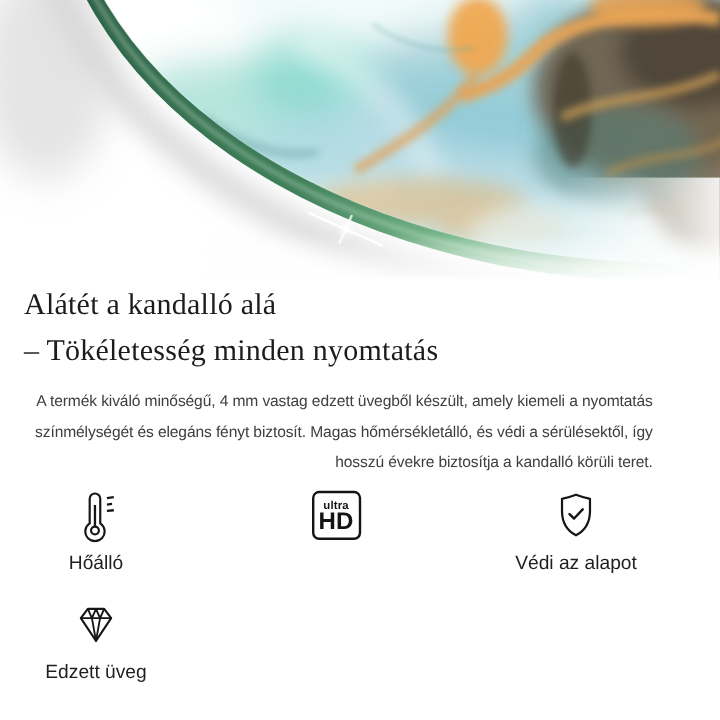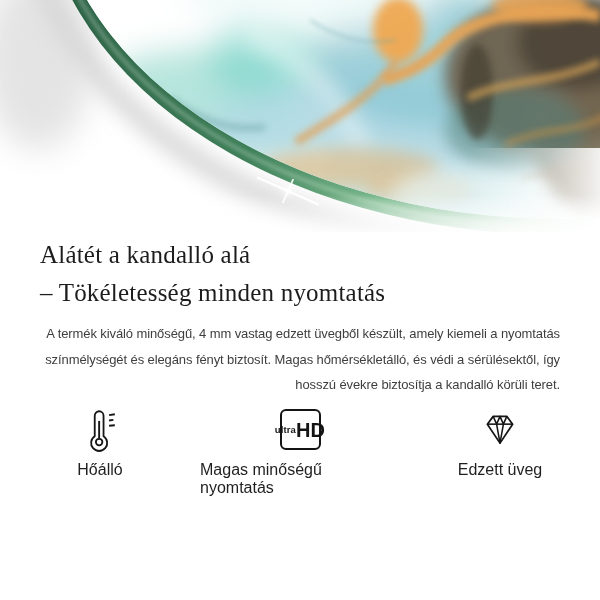--- a/index.html
+++ b/index.html
@@ -2,21 +2,21 @@
 <html><head>
 <meta charset="utf-8">
 <style>
   html,body{margin:0;padding:0;}
   body{
     width:600px;height:600px;overflow:hidden;background:#ffffff;
     font-family:"Liberation Sans","DejaVu Sans",sans-serif;
     -webkit-font-smoothing:antialiased;
   }
   .hero{display:block;width:600px;height:232px;}
-  .content{padding:0 40px;}
+  .content{padding:0 20px;}
   .headline{
     margin:4px 0 0;
     font-family:"Liberation Serif","DejaVu Serif",serif;
     font-weight:400;
     font-size:25px;
     line-height:38px;
     color:#1c1c1c;
     letter-spacing:.2px;
   }
   .desc{
@@ -35,21 +35,21 @@
     row-gap:20px;
     width:600px;
     margin-left:-40px; 
   }
   .feature{display:flex;flex-direction:column;align-items:center;}
   .icon-box{height:44px;display:flex;align-items:center;justify-content:center;}
   .feature-label{margin-top:9px;font-size:16px;color:#1f1f1f;}
   .icon-stroke{stroke:#161616;fill:none;stroke-linejoin:round;}
   .hd-badge{
     width:37px;height:37px;border:2.6px solid #141414;border-radius:6px;
-    display:flex;flex-direction:row;align-items:center;justify-content:center;
+    display:flex;flex-direction:column;align-items:center;justify-content:center;
     color:#141414;background:#fff;
   }
   .hd-badge .ultra{font-size:9.5px;font-weight:700;line-height:10px;letter-spacing:.1px;}
   .hd-badge .hd{font-size:20px;font-weight:700;line-height:16px;letter-spacing:.2px;}
 </style>
 </head>
 <body>
 
 <svg class="hero" viewBox="0 0 600 232" preserveAspectRatio="none" aria-hidden="true">
   <defs>
@@ -174,23 +174,31 @@
       <div class="feature-label">Hőálló</div>
     </div>
 
     <div class="feature">
       <div class="icon-box">
         <div class="hd-badge">
           <span class="ultra">ultra</span>
           <span class="hd">HD</span>
         </div>
       </div>
-      <div class="feature-label">Magas minőségű nyomtatás</div>
-    </div>
-
+    </div>
+
+    <div class="feature">
+      <div class="icon-box">
+        <svg width="40" height="41" viewBox="0 0 40 44">
+          <path class="icon-stroke" stroke-width="2" stroke-linecap="round" d="M20 3.5 C24 5 29 6.5 32.5 7.2 V18 C32.5 28.8 27.6 35.8 20 39.8 C12.4 35.8 7.5 28.8 7.5 18 V7.2 C11 6.5 16 5 20 3.5 Z"></path>
+          <path class="icon-stroke" stroke-width="2.2" stroke-linecap="round" d="M14.2 20.8 L18.3 24.8 L26 16.6"></path>
+        </svg>
+      </div>
+      <div class="feature-label">Védi az alapot</div>
+    </div>
 
     <div class="feature">
       <div class="icon-box">
         <svg width="40" height="35" viewBox="0 0 40 36">
           <path class="icon-stroke" stroke-width="1.8" d="M7 12.5 L13 4.5 H27 L33 12.5 L20 32 Z"></path>
           <line class="icon-stroke" stroke-width="1.6" x1="7" y1="12.5" x2="33" y2="12.5"></line>
           <path class="icon-stroke" stroke-width="1.6" d="M13 4.5 L16.5 12.5 L20 4.5 L23.5 12.5 L27 4.5"></path>
           <path class="icon-stroke" stroke-width="1.6" d="M16.5 12.5 L20 32 L23.5 12.5"></path>
         </svg>
       </div>

